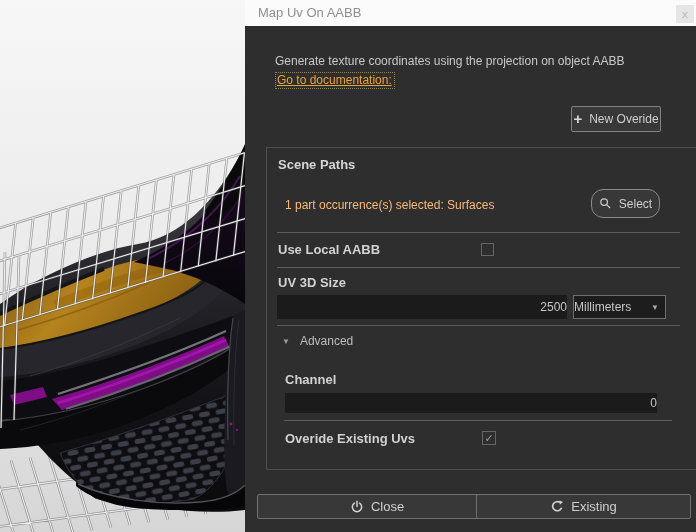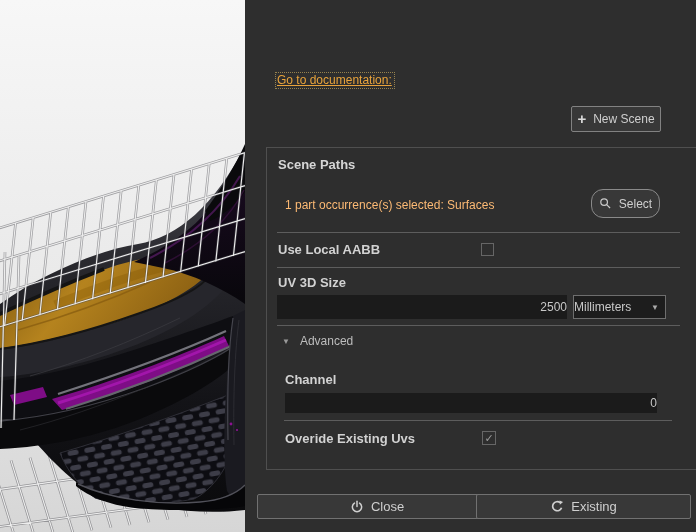--- a/index.html
+++ b/index.html
@@ -143,28 +143,35 @@
 
       <g>
         <use href="#fenceP" class="gridDark"></use>
           <use href="#fenceP" class="gridLite"></use>
       </g>
     </svg>
   </div>
 
   <div class="dialog">
 
+    <div class="titlebar">
+      <span class="title">Map Uv On AABB</span>
+      <div class="closebtn">
+        <span>x</span>
+      </div>
+    </div>
 
     <div class="dbody">
 
+      <div class="desc">Generate texture coordinates using the projection on object AABB</div>
       <a class="doclink">Go to documentation:</a>
 
       <button class="btn newpreset">
         <span class="plus">+</span>
-        <span>New Scene</span>
+        <span>New Overide</span>
       </button>
 
       <div class="group">
         <div class="gtitle">Scene Paths</div>
         <div class="seltext">1 part occurrence(s) selected: Surfaces</div>
 
         <button class="btn selectbtn">
           <svg class="mag" viewBox="0 0 16 16">
             <circle cx="6.3" cy="6.3" r="4.1" fill="none" stroke="#c9c9c9" stroke-width="1.5"></circle>
             <line x1="9.4" y1="9.4" x2="13.6" y2="13.6" stroke="#c9c9c9" stroke-width="1.5"></line>

